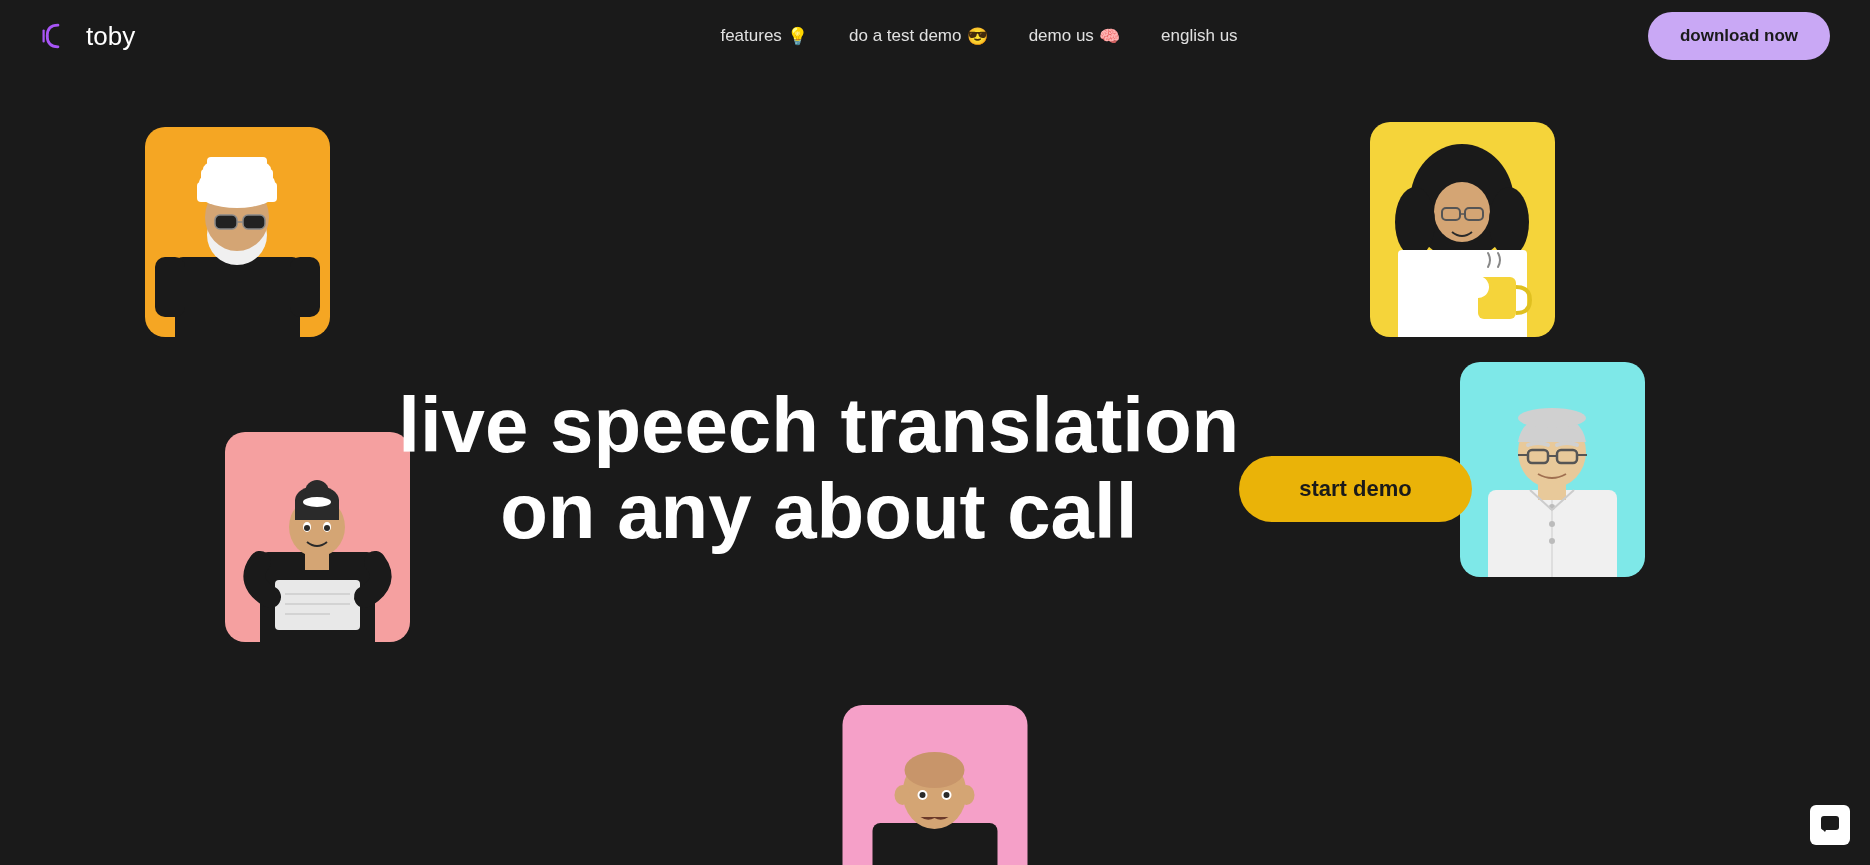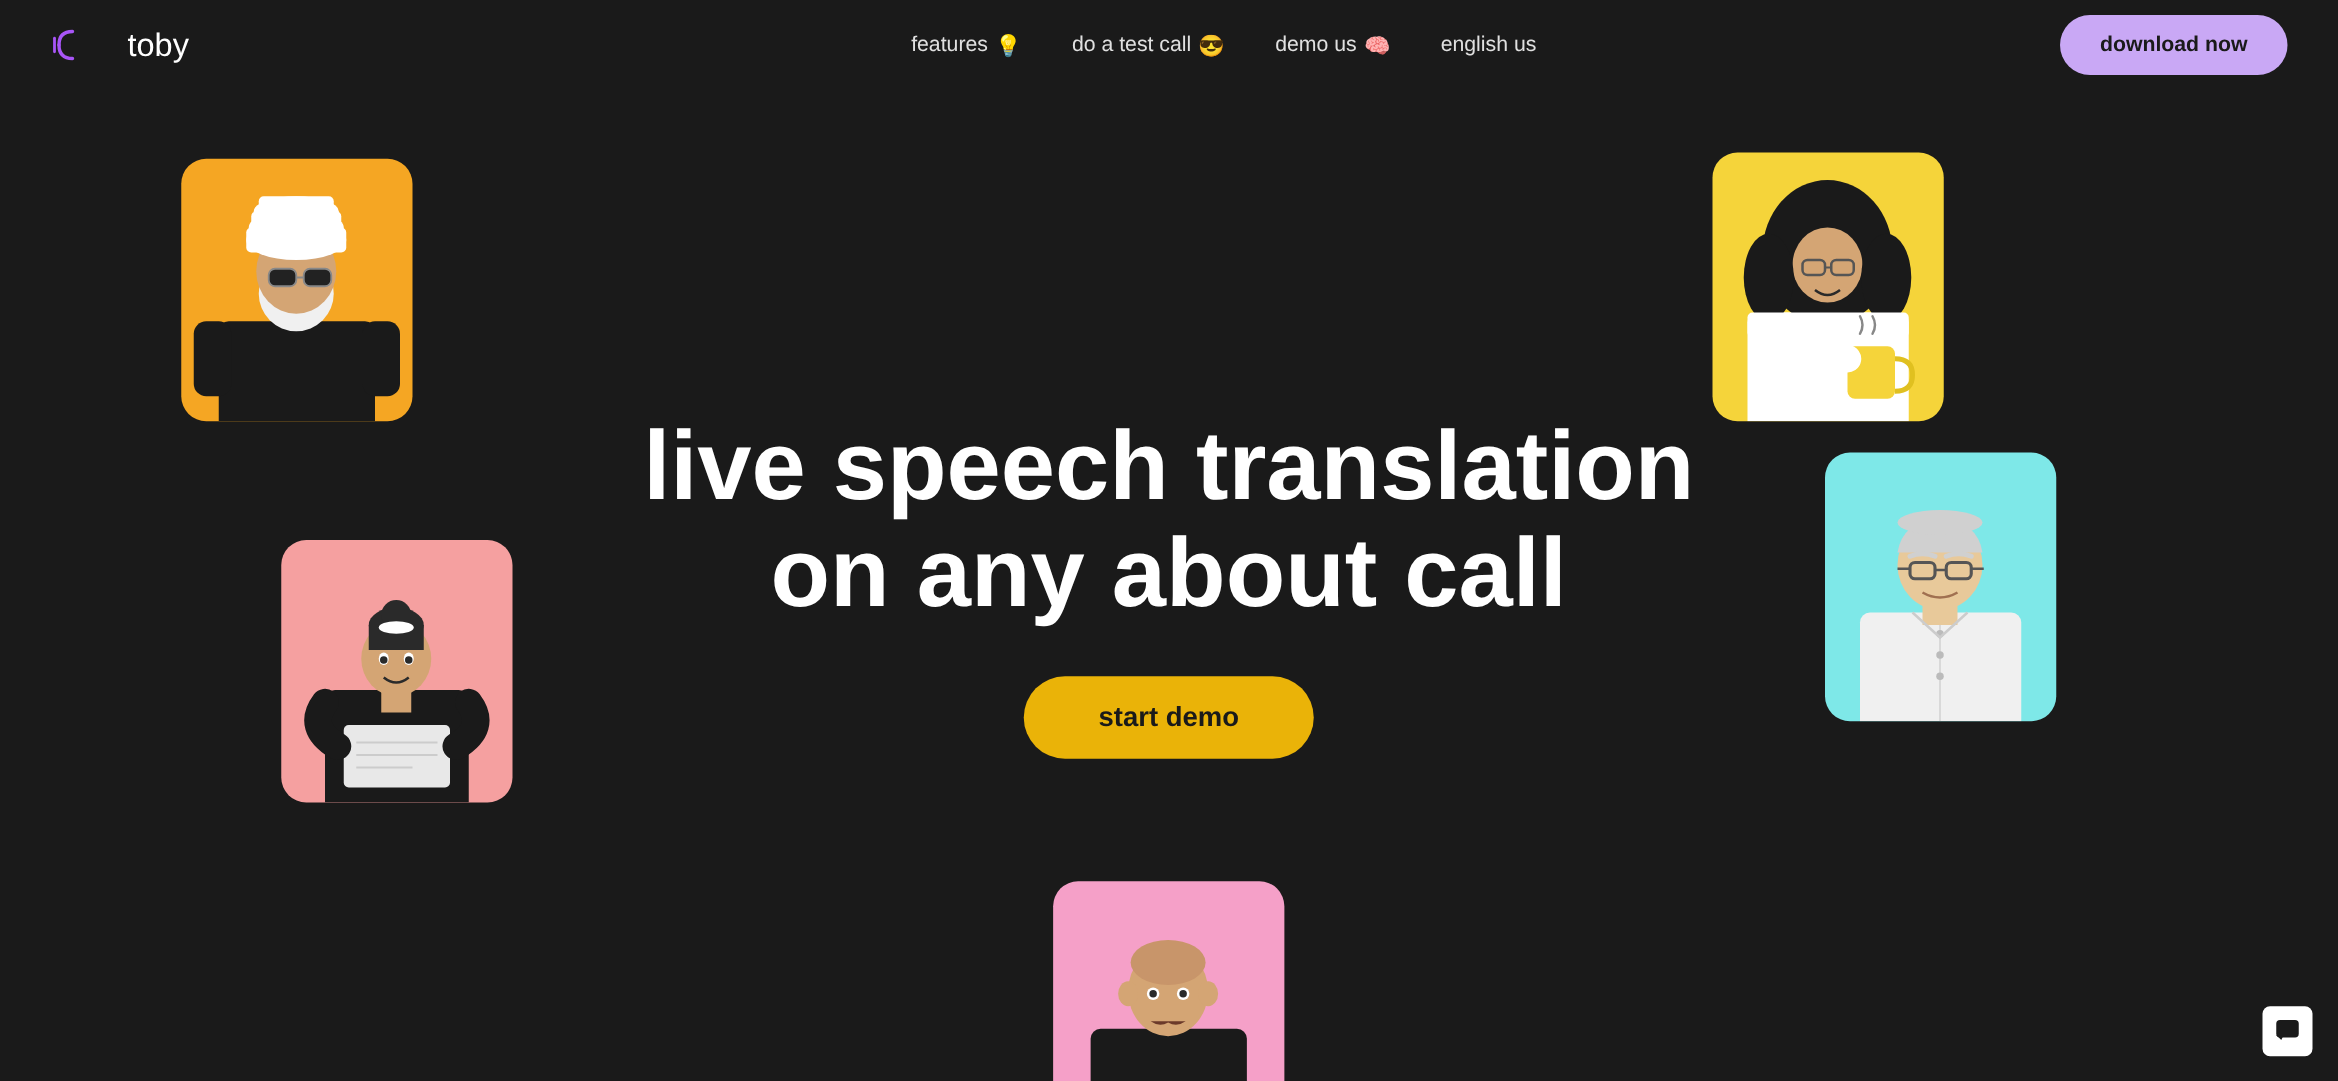--- a/index.html
+++ b/index.html
@@ -18,21 +18,21 @@
       align-items: center;
       justify-content: space-between;
       padding: 0 40px;
       height: 72px;
       position: relative;
       z-index: 10;
     }
     .logo {
       display: flex;
       align-items: center;
-      gap: 26px;
+      gap: 10px;
       color: white;
       font-size: 26px;
       font-weight: 500;
     }
     .logo-icon {
       width: 36px;
       height: 36px;
     }
     .nav-links {
       display: flex;
@@ -64,21 +64,20 @@
       white-space: nowrap;
       text-align: center;
     }
 
     
     .hero {
       position: relative;
       width: 100%;
       height: calc(865px - 72px);
       display: flex;
-      flex-direction: column;
       align-items: center;
       justify-content: center;
     }
     .hero-title {
       color: white;
       font-size: 78px;
       font-weight: 800;
       text-align: center;
       line-height: 1.1;
       max-width: 900px;
@@ -182,21 +181,21 @@
     </svg>
     <span>toby</span>
   </div>
 
   <div class="nav-links">
     <a class="nav-link">
       <span>features</span>
       <span>💡</span>
     </a>
     <a class="nav-link">
-      <span>do a test call</span>
+      <span>do a test demo</span>
       <span>😎</span>
     </a>
     <a class="nav-link">
       <span>demo us</span>
       <span>🧠</span>
     </a>
     <a class="nav-link">
       <span>english us</span>
     </a>
   </div>

